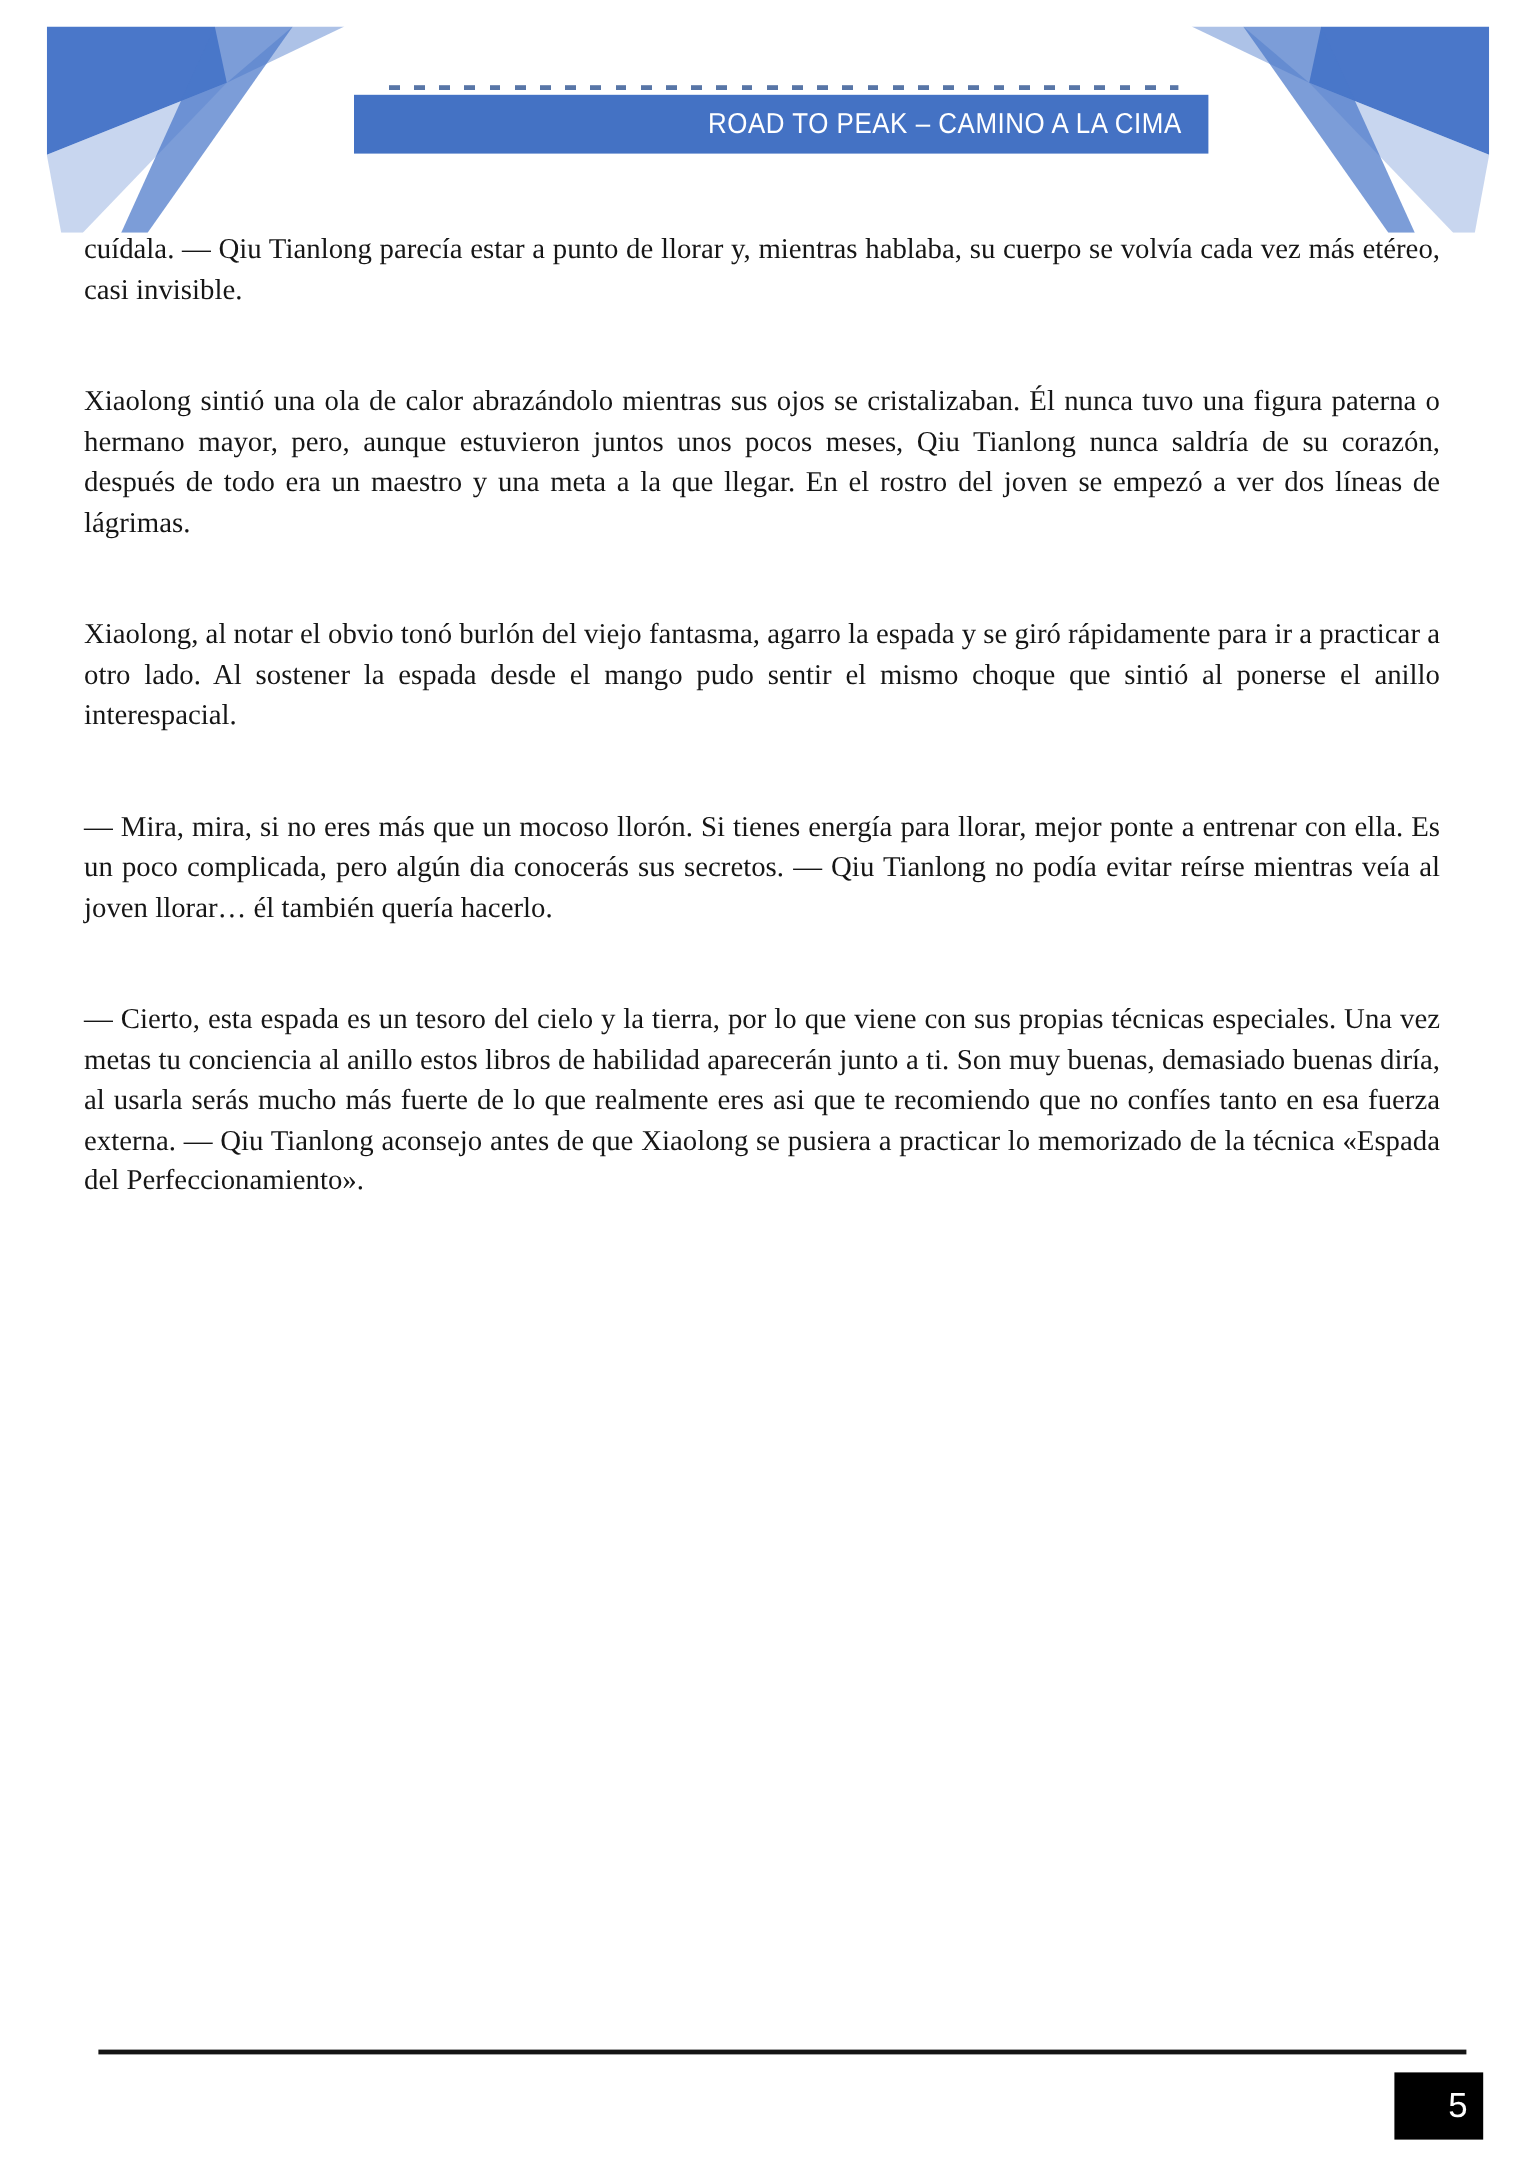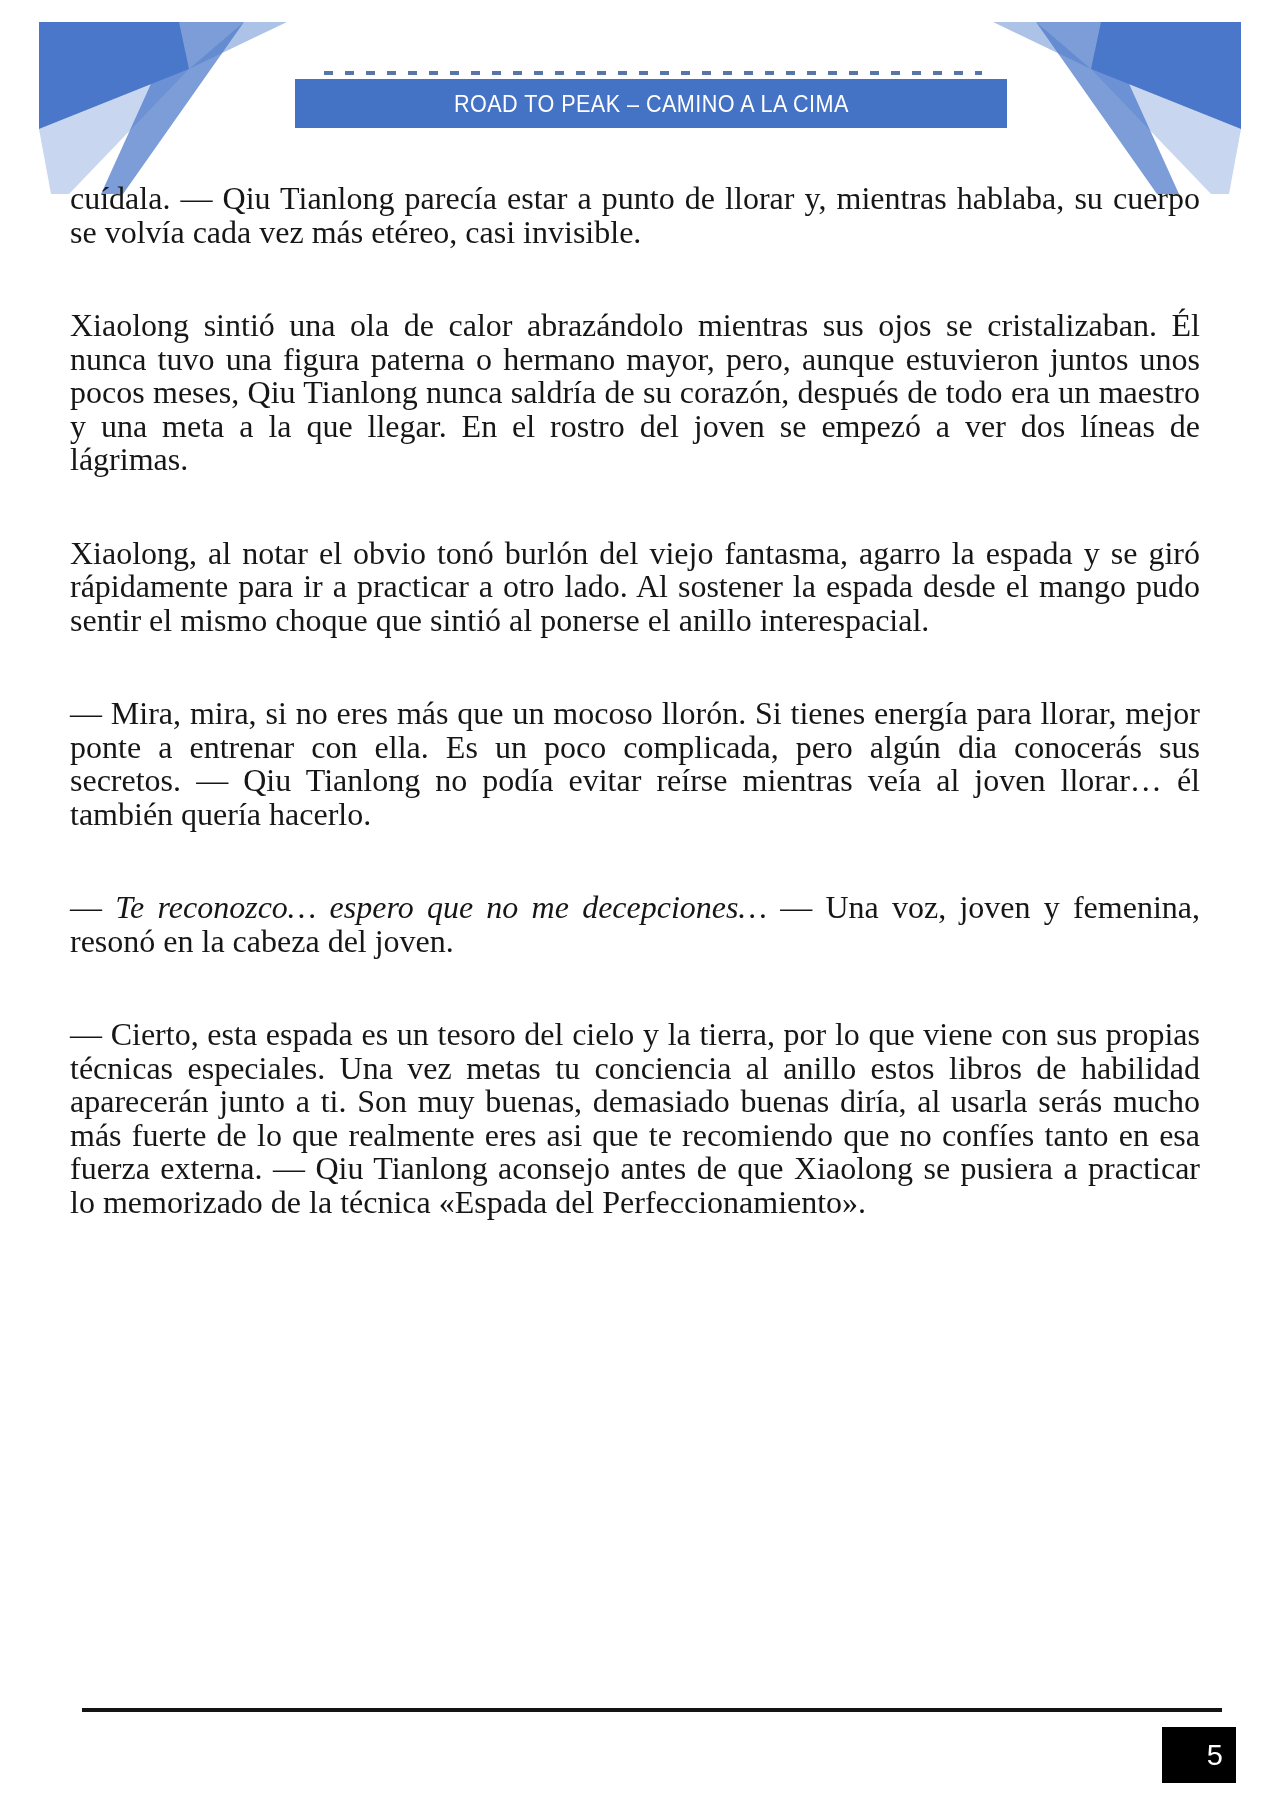--- a/index.html
+++ b/index.html
@@ -13,30 +13,30 @@
   .corner-deco.right{left:991px;transform:scaleX(-1);}
   
   .dashed-line{
     position:absolute;left:324px;top:71px;width:658px;height:4px;
     background:repeating-linear-gradient(90deg,#3a5d97 0 9px,transparent 9px 21px);
     opacity:.85;
   }
   
   .banner{
     position:absolute;left:295px;top:79px;width:712px;height:49px;
-    background:#4472C4;display:flex;align-items:center;justify-content:center;
+    background:#4472C4;display:flex;align-items:center;justify-content:flex-end;
   }
   .banner-text{
     color:#ffffff;font-family:"Liberation Sans", sans-serif;font-size:24px;
     letter-spacing:.5px;white-space:nowrap;transform:scaleX(.9);font-weight:400;
   }
   
   .doc-body{
-    position:absolute;left:70px;top:182px;width:1130px;
-    font-size:32px;line-height:33.5px;color:#161616;text-align:justify;
+    position:absolute;left:70px;top:192px;width:1130px;
+    font-size:24px;line-height:33.5px;color:#161616;text-align:justify;
   }
   .doc-body p{margin:0 0 60px 0;}
   .doc-body .italic{font-style:italic;}
   
   .footer-rule{
     position:absolute;left:82px;top:1708px;width:1140px;height:4px;background:#141414;
   }
   .page-box{
     position:absolute;left:1162px;top:1727px;width:74px;height:56px;background:#000000;
     color:#ffffff;font-family:"Liberation Sans", sans-serif;font-size:29px;
@@ -65,20 +65,19 @@
 
 <div class="banner">
   <span class="banner-text">ROAD TO PEAK – CAMINO A LA CIMA</span>
 </div>
 
 <div class="doc-body">
     <p><span>cuídala. — Qiu Tianlong parecía estar a punto de llorar y, mientras hablaba, su cuerpo se volvía cada vez más etéreo, casi invisible.</span></p>
     <p><span>Xiaolong sintió una ola de calor abrazándolo mientras sus ojos se cristalizaban. Él nunca tuvo una figura paterna o hermano mayor, pero, aunque estuvieron juntos unos pocos meses, Qiu Tianlong nunca saldría de su corazón, después de todo era un maestro y una meta a la que llegar. En el rostro del joven se empezó a ver dos líneas de lágrimas.</span></p>
     <p><span>Xiaolong, al notar el obvio tonó burlón del viejo fantasma, agarro la espada y se giró rápidamente para ir a practicar a otro lado. Al sostener la espada desde el mango pudo sentir el mismo choque que sintió al ponerse el anillo interespacial.</span></p>
     <p><span>— Mira, mira, si no eres más que un mocoso llorón. Si tienes energía para llorar, mejor ponte a entrenar con ella. Es un poco complicada, pero algún dia conocerás sus secretos. — Qiu Tianlong no podía evitar reírse mientras veía al joven llorar… él también quería hacerlo.</span></p>
-    <p><span>— </span><span class="italic">Te reconozco… espero que no me decepciones…</span><span> — Una voz, joven y femenina, resonó en la cabeza del joven.</span></p>
     <p><span>— Cierto, esta espada es un tesoro del cielo y la tierra, por lo que viene con sus propias técnicas especiales. Una vez metas tu conciencia al anillo estos libros de habilidad aparecerán junto a ti. Son muy buenas, demasiado buenas diría, al usarla serás mucho más fuerte de lo que realmente eres asi que te recomiendo que no confíes tanto en esa fuerza externa. — Qiu Tianlong aconsejo antes de que Xiaolong se pusiera a practicar lo memorizado de la técnica «Espada del Perfeccionamiento».</span></p>
   </div>
 
 <div class="footer-rule"></div>
 <div class="page-box">
   <span>5</span>
 </div>
 
 </body></html>

